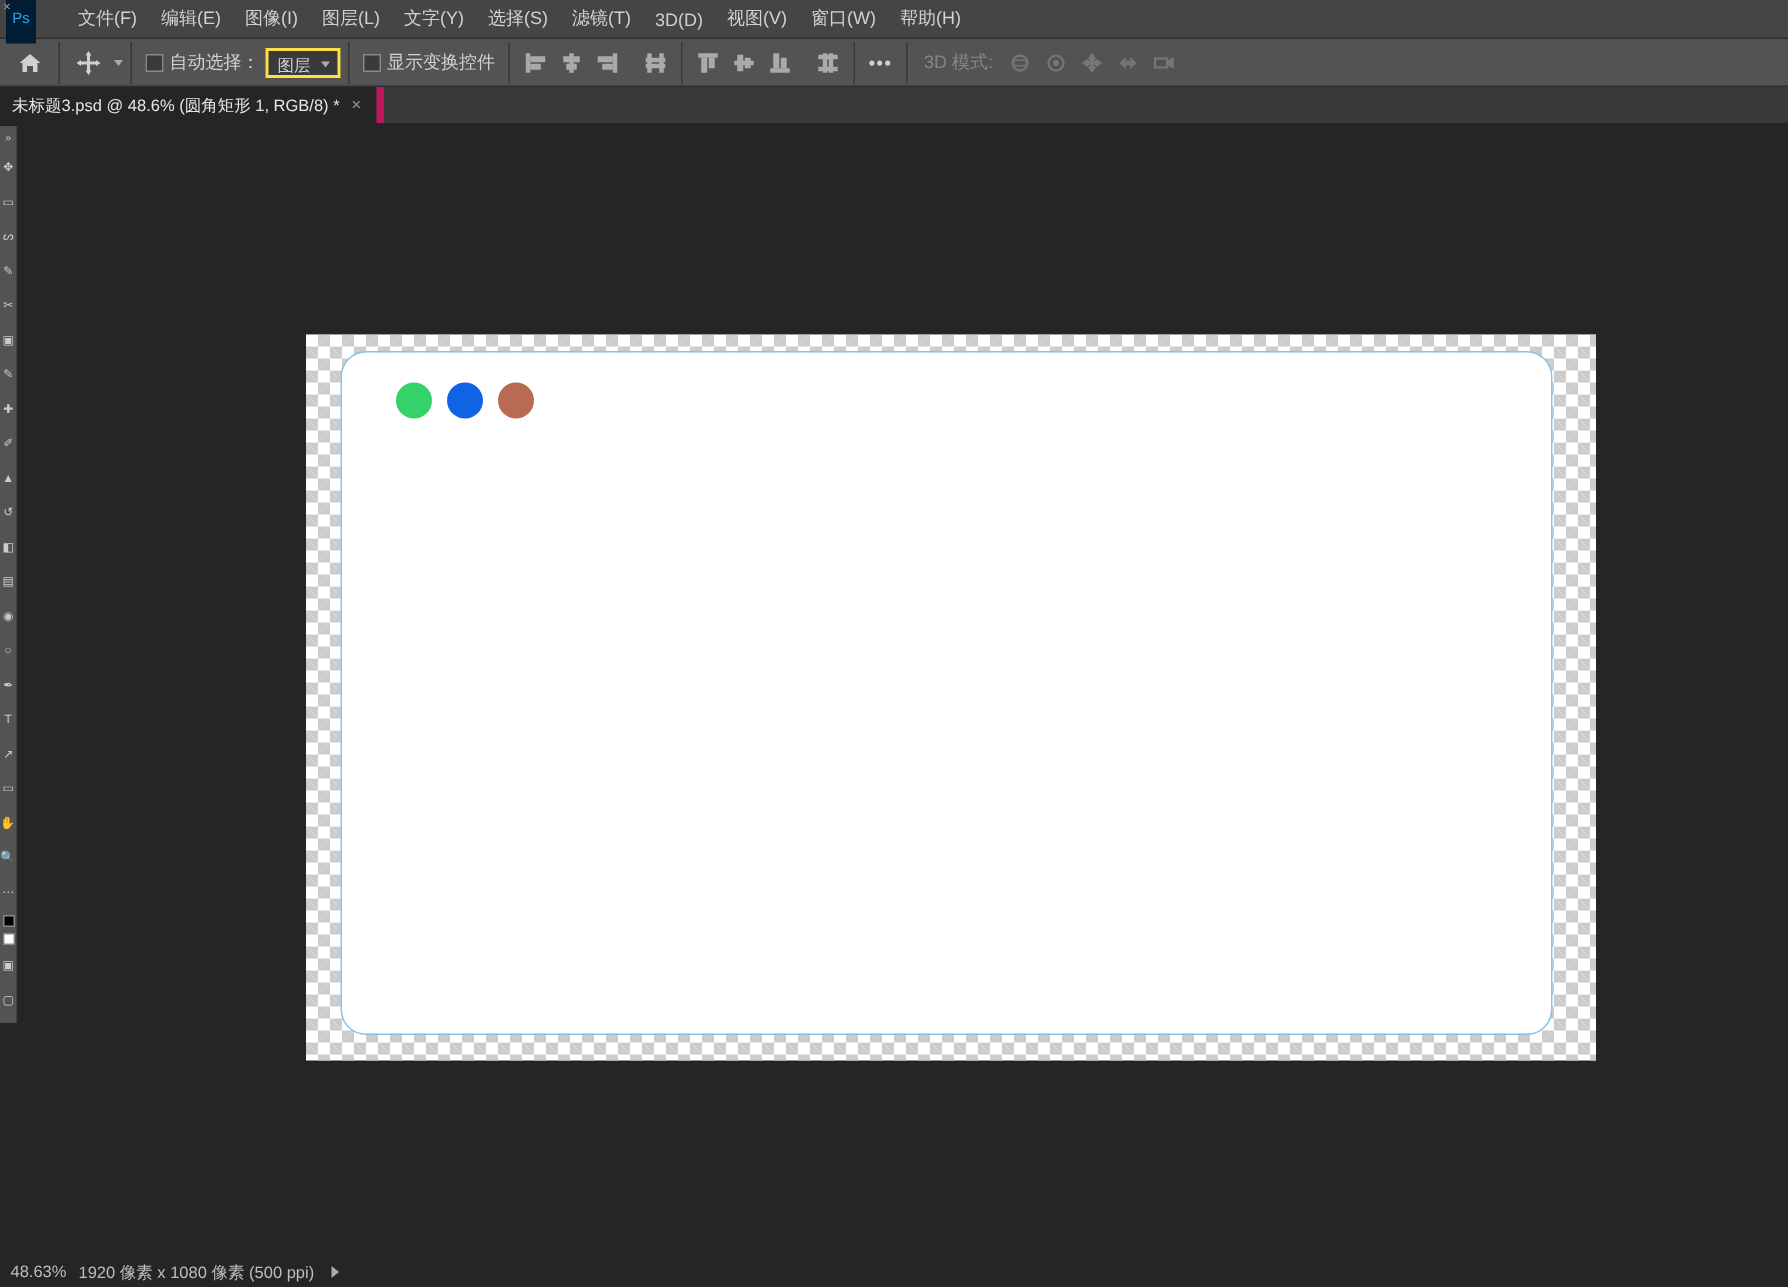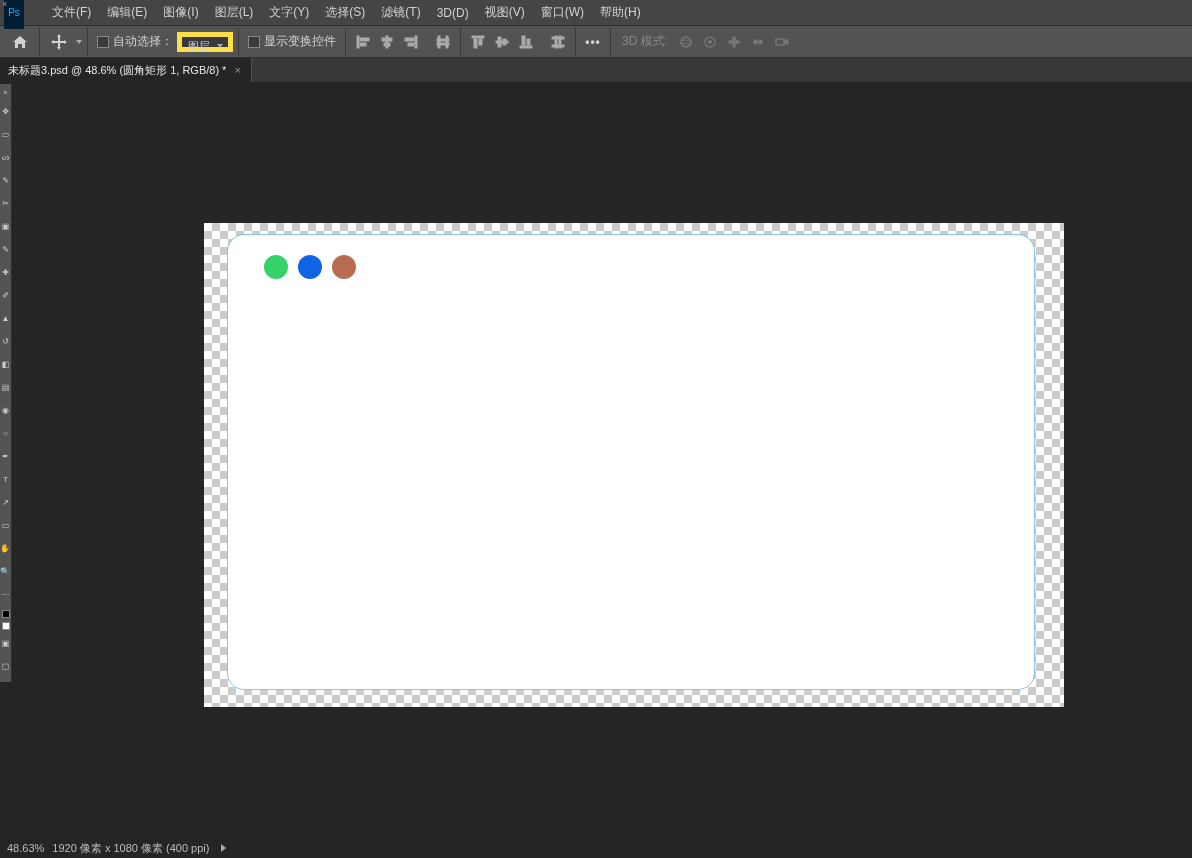--- a/index.html
+++ b/index.html
@@ -81,21 +81,21 @@
   margin: 16px 4px;
 }
 .chk {
   width: 12px;
   height: 12px;
   border: 1px solid #888;
   background: #3a3a3a;
 }
 .opt-select {
   background: #3a3a3a;
-  border: 5px solid #fde047;
+  border: 2px solid #fde047;
   color: #d1d1d1;
   padding: 2px 18px 2px 6px;
   font-size: 11px;
   position: relative;
   display: inline-block;
   height: 20px;
 }
 .opt-select::after {
   content: "";
   position: absolute;
@@ -123,21 +123,21 @@
 }
 .doc-tab {
   background: #252525;
   height: 24px;
   padding: 0 8px;
   display: flex;
   align-items: center;
   gap: 6px;
   font-size: 11px;
   color: #e6e6e6;
-  border-right: 1px solid #be185d;
+  border-right: 5px solid #be185d;
 }
 .tab-close { font-size: 11px; color: #999; padding: 0 2px; }
 .toolbox {
   position: absolute;
   left: 0;
   top: 84px;
   width: 12px;
   height: 598px;
   background: #535353;
   display: flex;
@@ -425,15 +425,15 @@
     <div class="shape">
       <div class="dot green"></div>
       <div class="dot blue"></div>
       <div class="dot brown"></div>
     </div>
   </div>
 </div>
 
 <div class="statusbar">
   <span>48.63%</span>
-  <span>1920 像素 x 1080 像素 (400 ppi)</span>
+  <span>1920 像素 x 1080 像素 (500 ppi)</span>
   <span class="status-arrow"></span>
 </div>
 
 </body></html>

